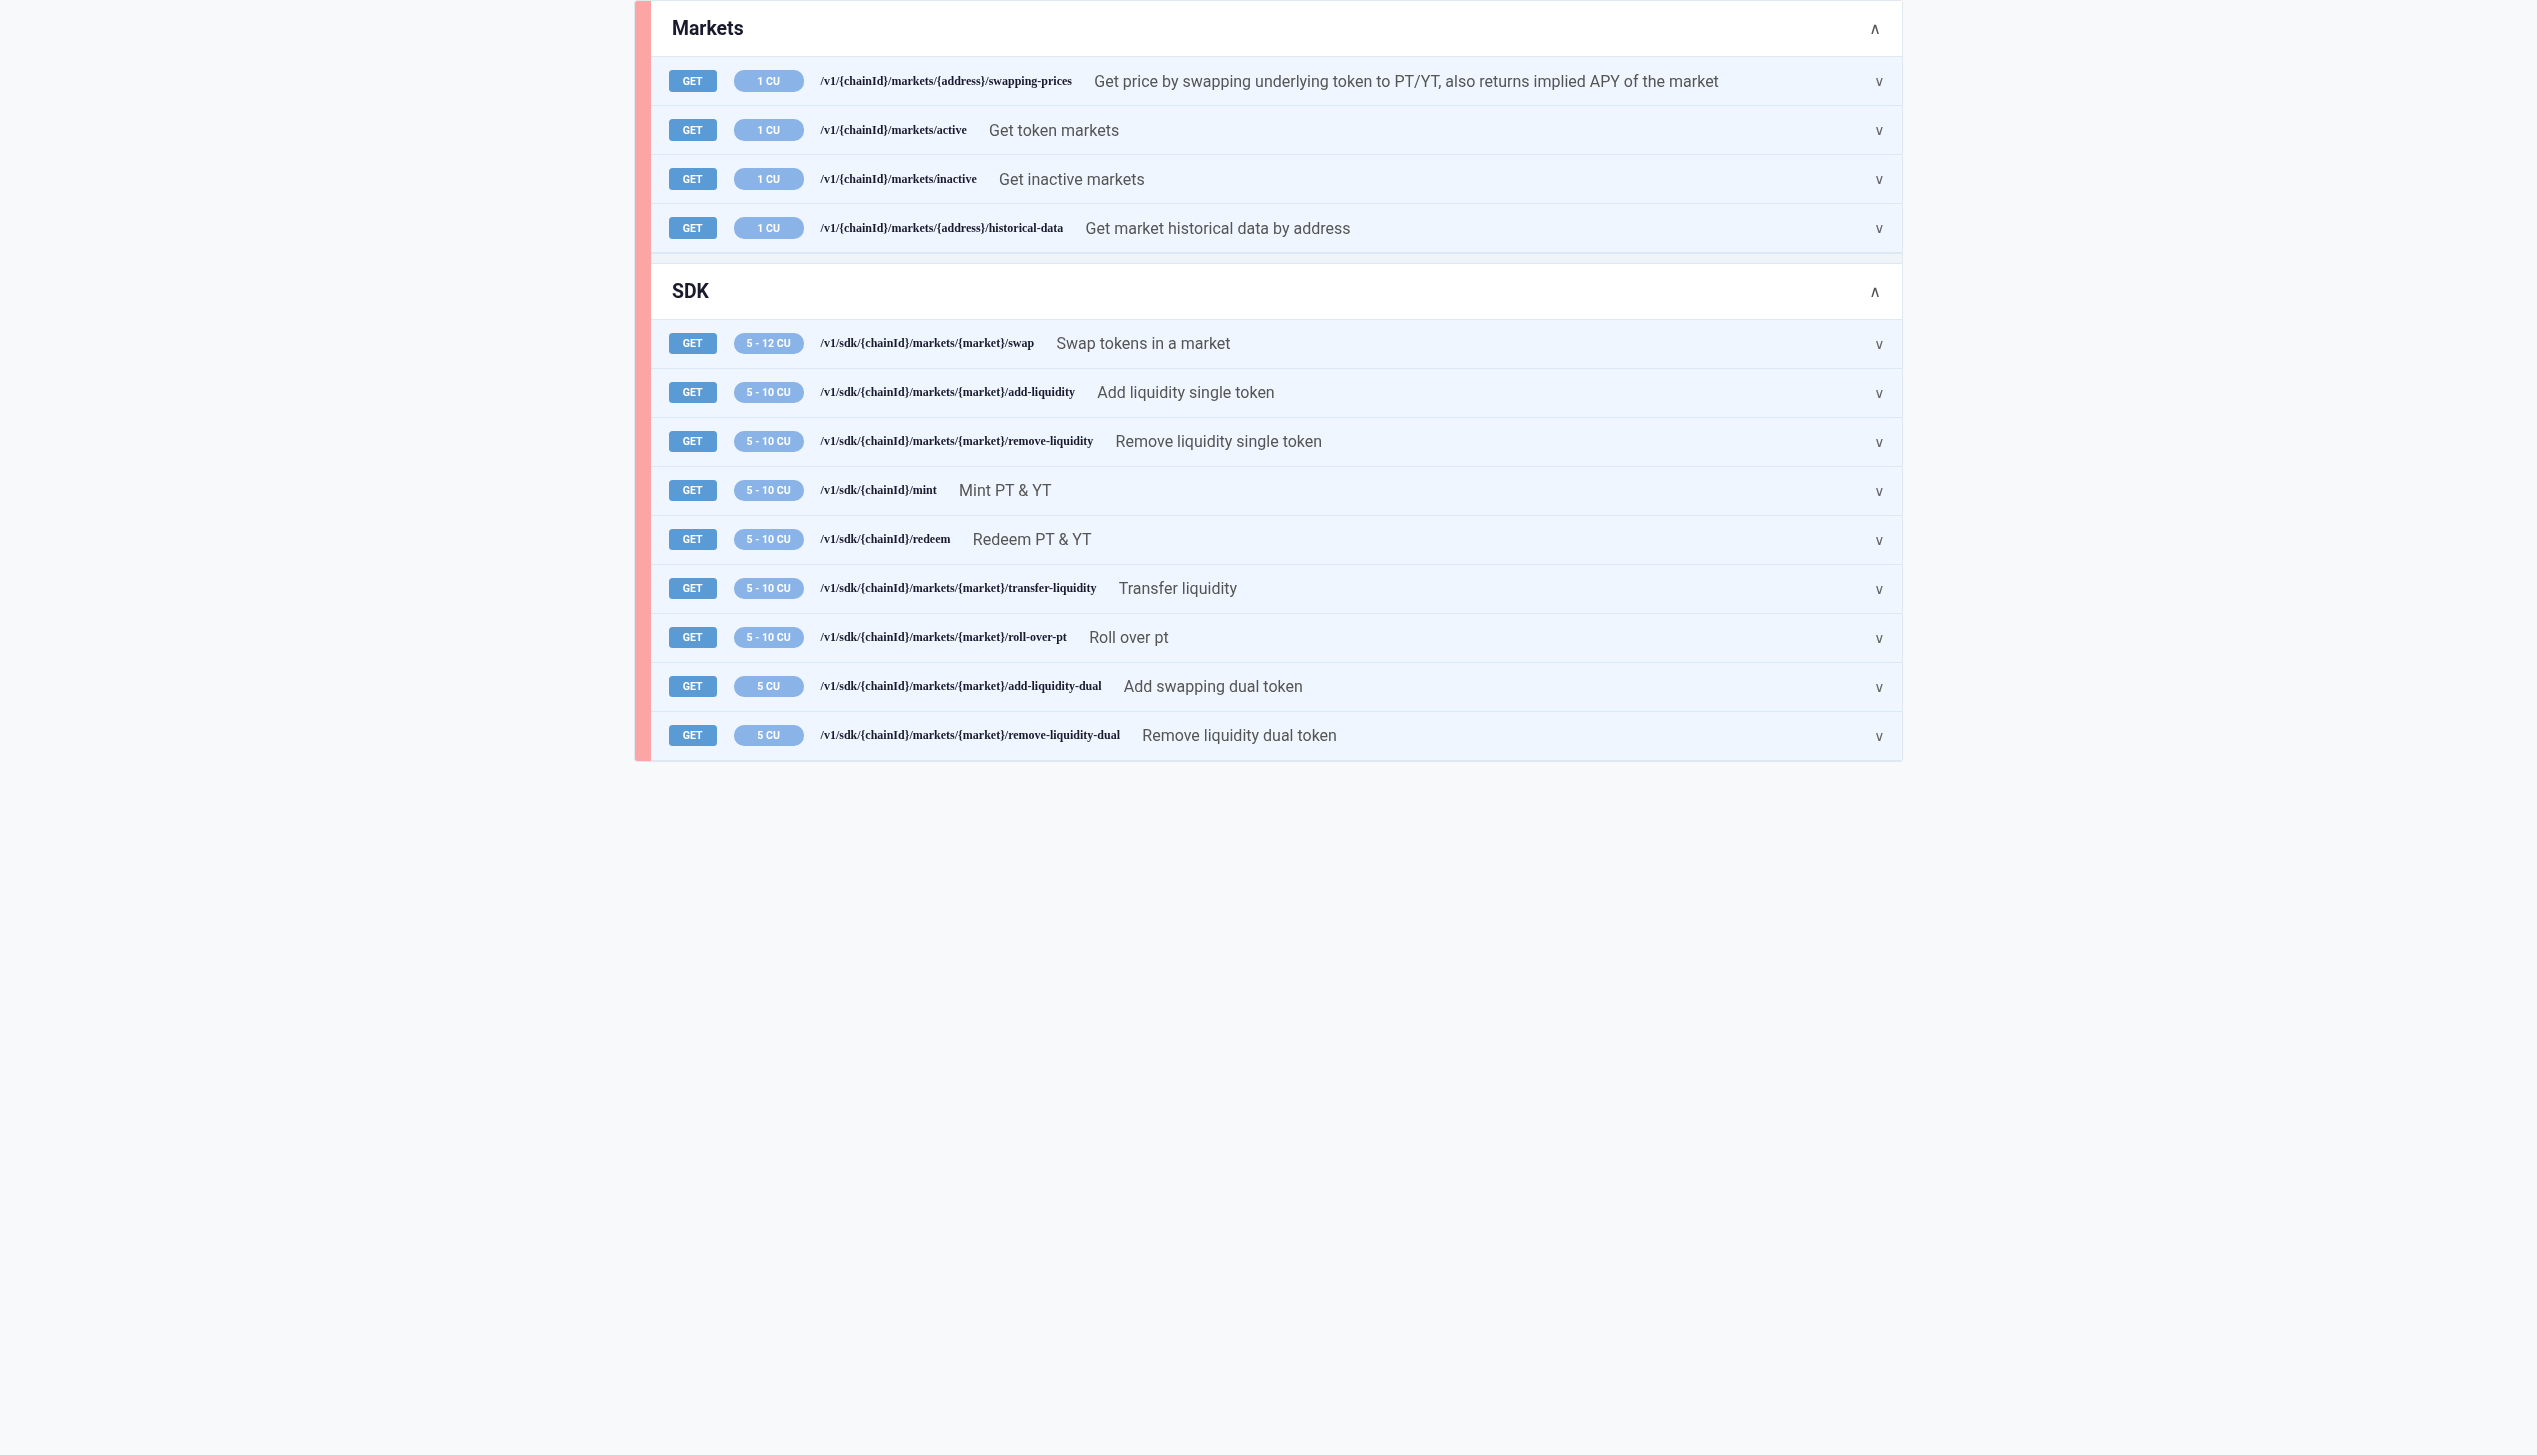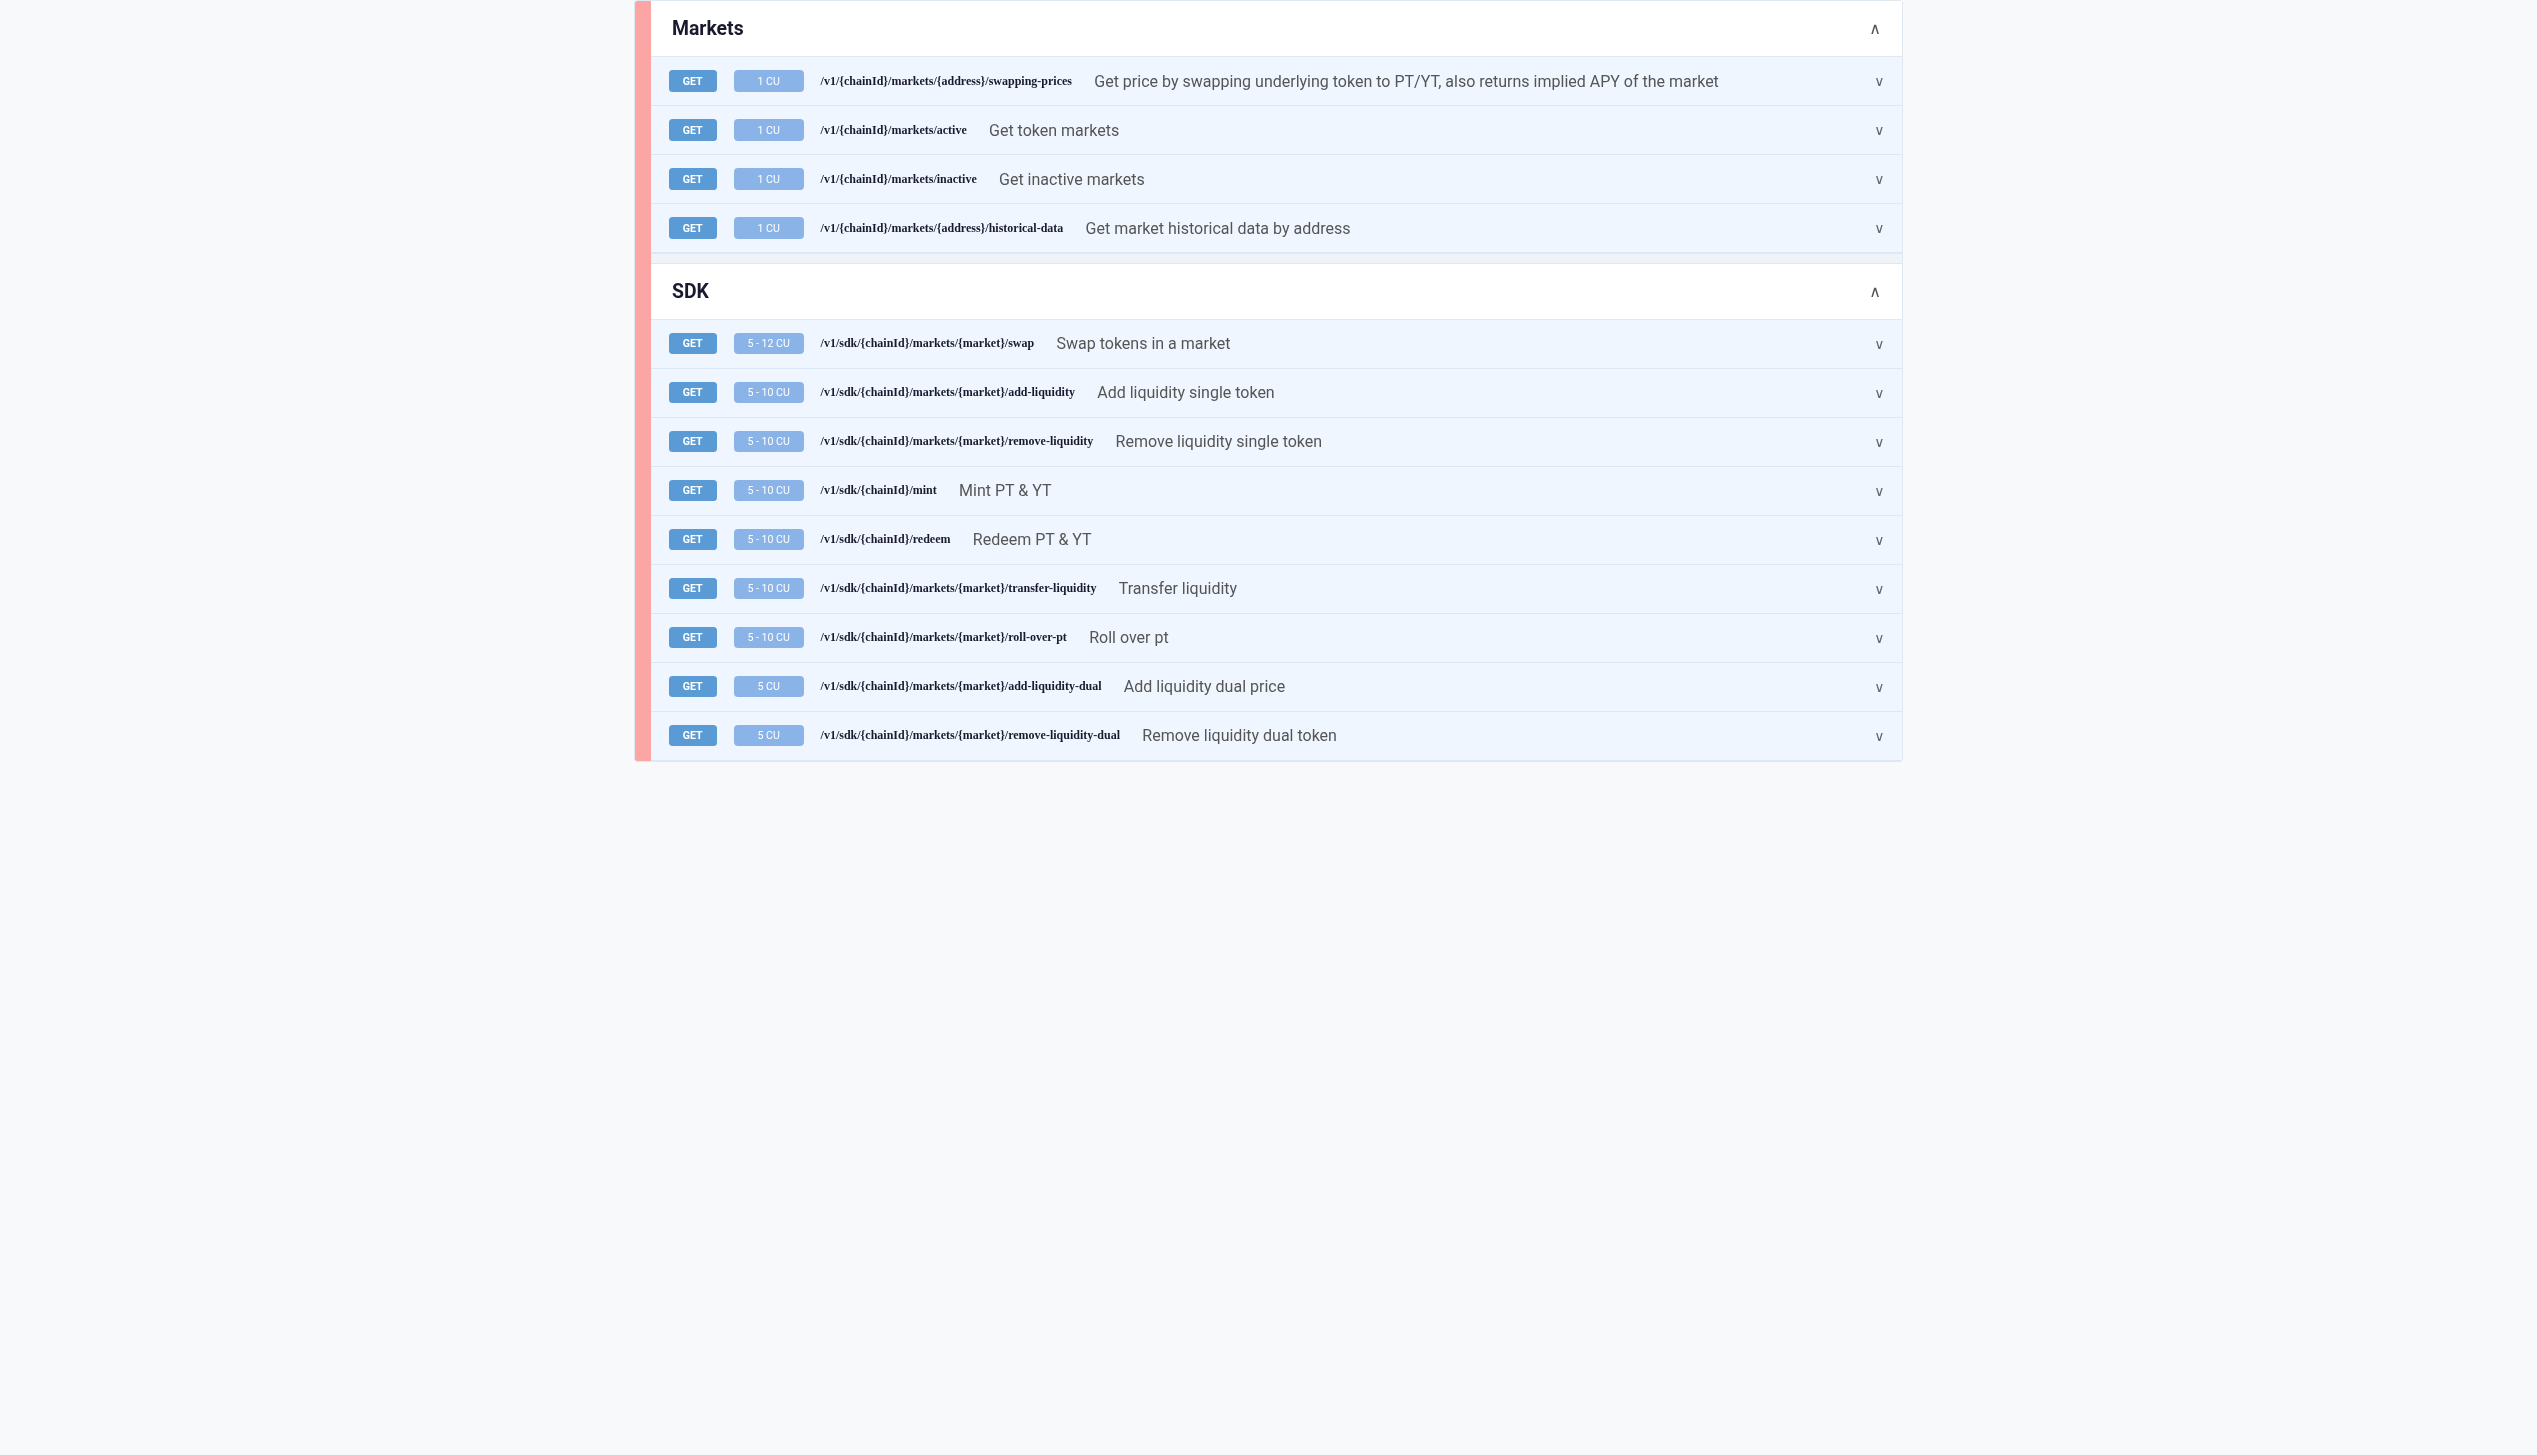--- a/index.html
+++ b/index.html
@@ -71,23 +71,23 @@
       border-radius: 3.5px;
       min-width: 48px;
       text-align: center;
       flex-shrink: 0;
     }
 
     .badge-cu {
       background-color: #8ab4e8;
       color: #ffffff;
       font-size: 10.6px;
-      font-weight: 400;
+      font-weight: 700;
       padding: 4.4px 10.6px;
-      border-radius: 4px;
+      border-radius: 10px;
       min-width: 70px;
       text-align: center;
       flex-shrink: 0;
     }
 
     .api-path {
       font-family: Liberation Serif, serif;
       font-size: 12px;
       font-weight: 700;
       color: #1a1a2e;
@@ -201,21 +201,21 @@
         <span class="badge-get">GET</span>
         <span class="badge-cu">5 - 10 CU</span>
         <span class="api-path">/v1/sdk/{chainId}/markets/{market}/roll-over-pt</span>
         <span class="api-description">Roll over pt</span>
         <div class="api-row-right"><span class="chevron-down">∨</span></div>
       </div>
       <div class="api-row">
         <span class="badge-get">GET</span>
         <span class="badge-cu">5 CU</span>
         <span class="api-path">/v1/sdk/{chainId}/markets/{market}/add-liquidity-dual</span>
-        <span class="api-description">Add liquidity dual price</span>
+        <span class="api-description">Add swapping dual token</span>
         <div class="api-row-right"><span class="chevron-down">∨</span></div>
       </div>
       <div class="api-row">
         <span class="badge-get">GET</span>
         <span class="badge-cu">5 CU</span>
         <span class="api-path">/v1/sdk/{chainId}/markets/{market}/remove-liquidity-dual</span>
         <span class="api-description">Remove liquidity dual token</span>
         <div class="api-row-right"><span class="chevron-down">∨</span></div>
       </div>
     </div>

